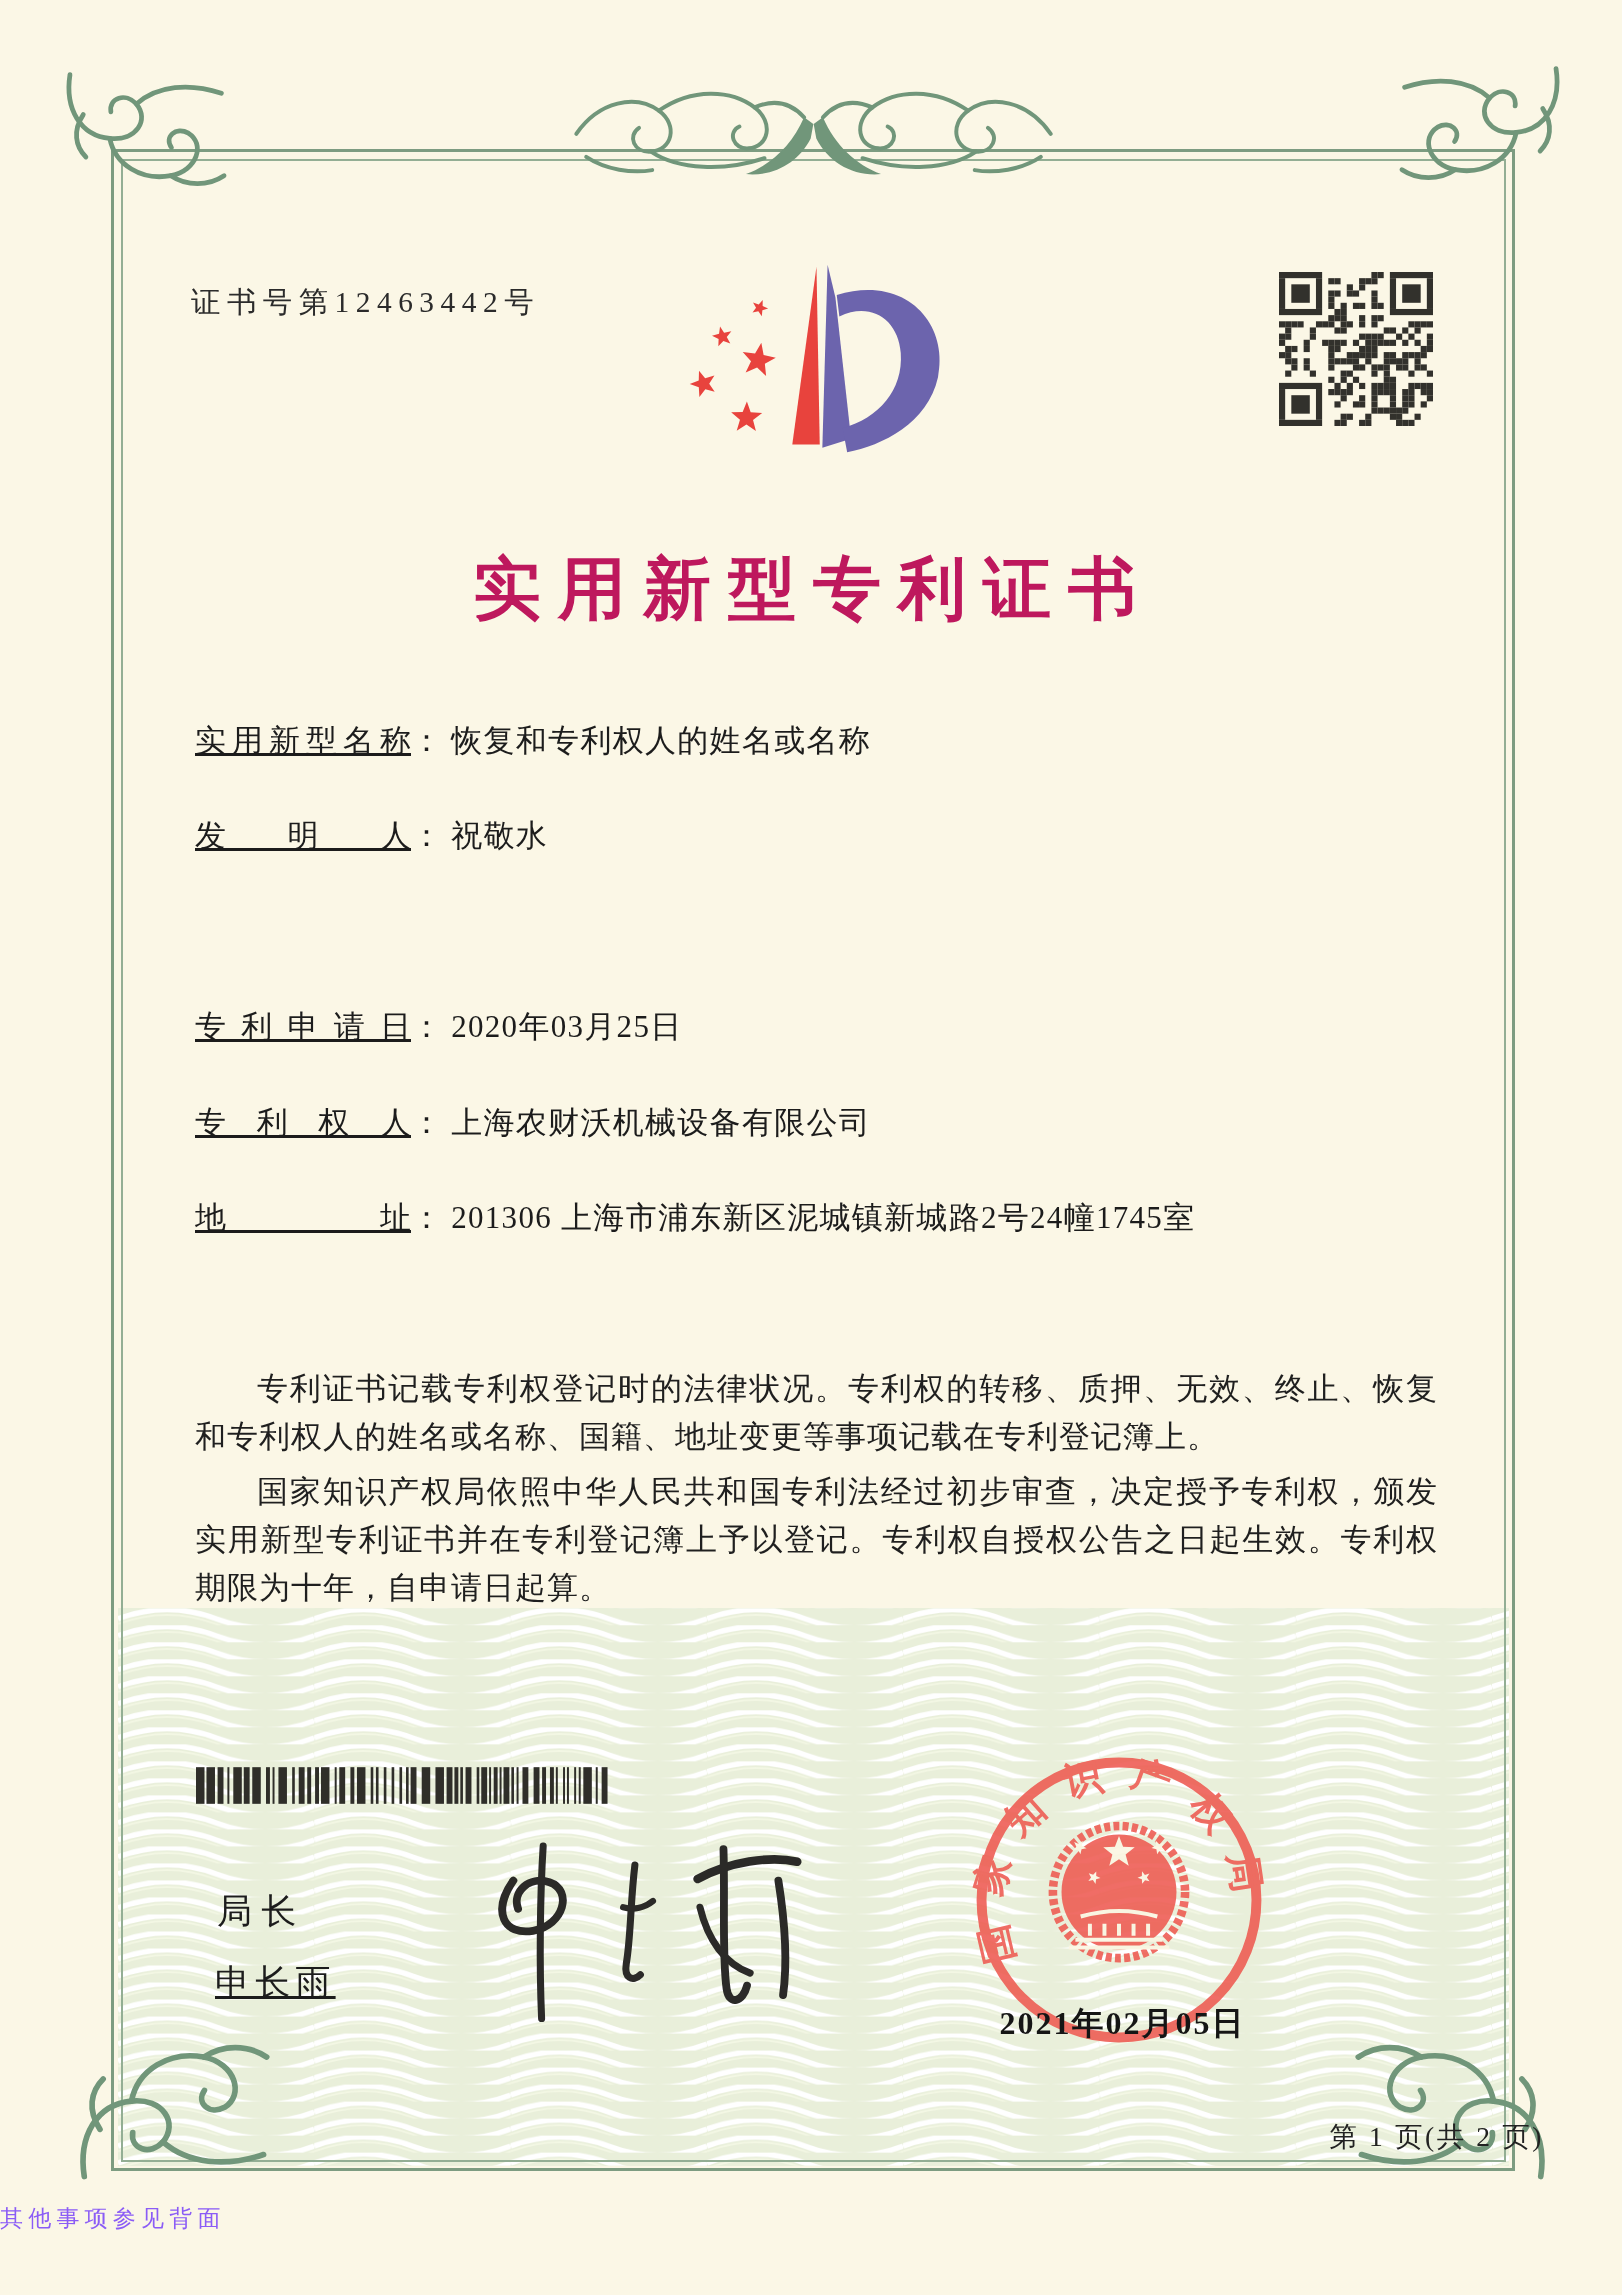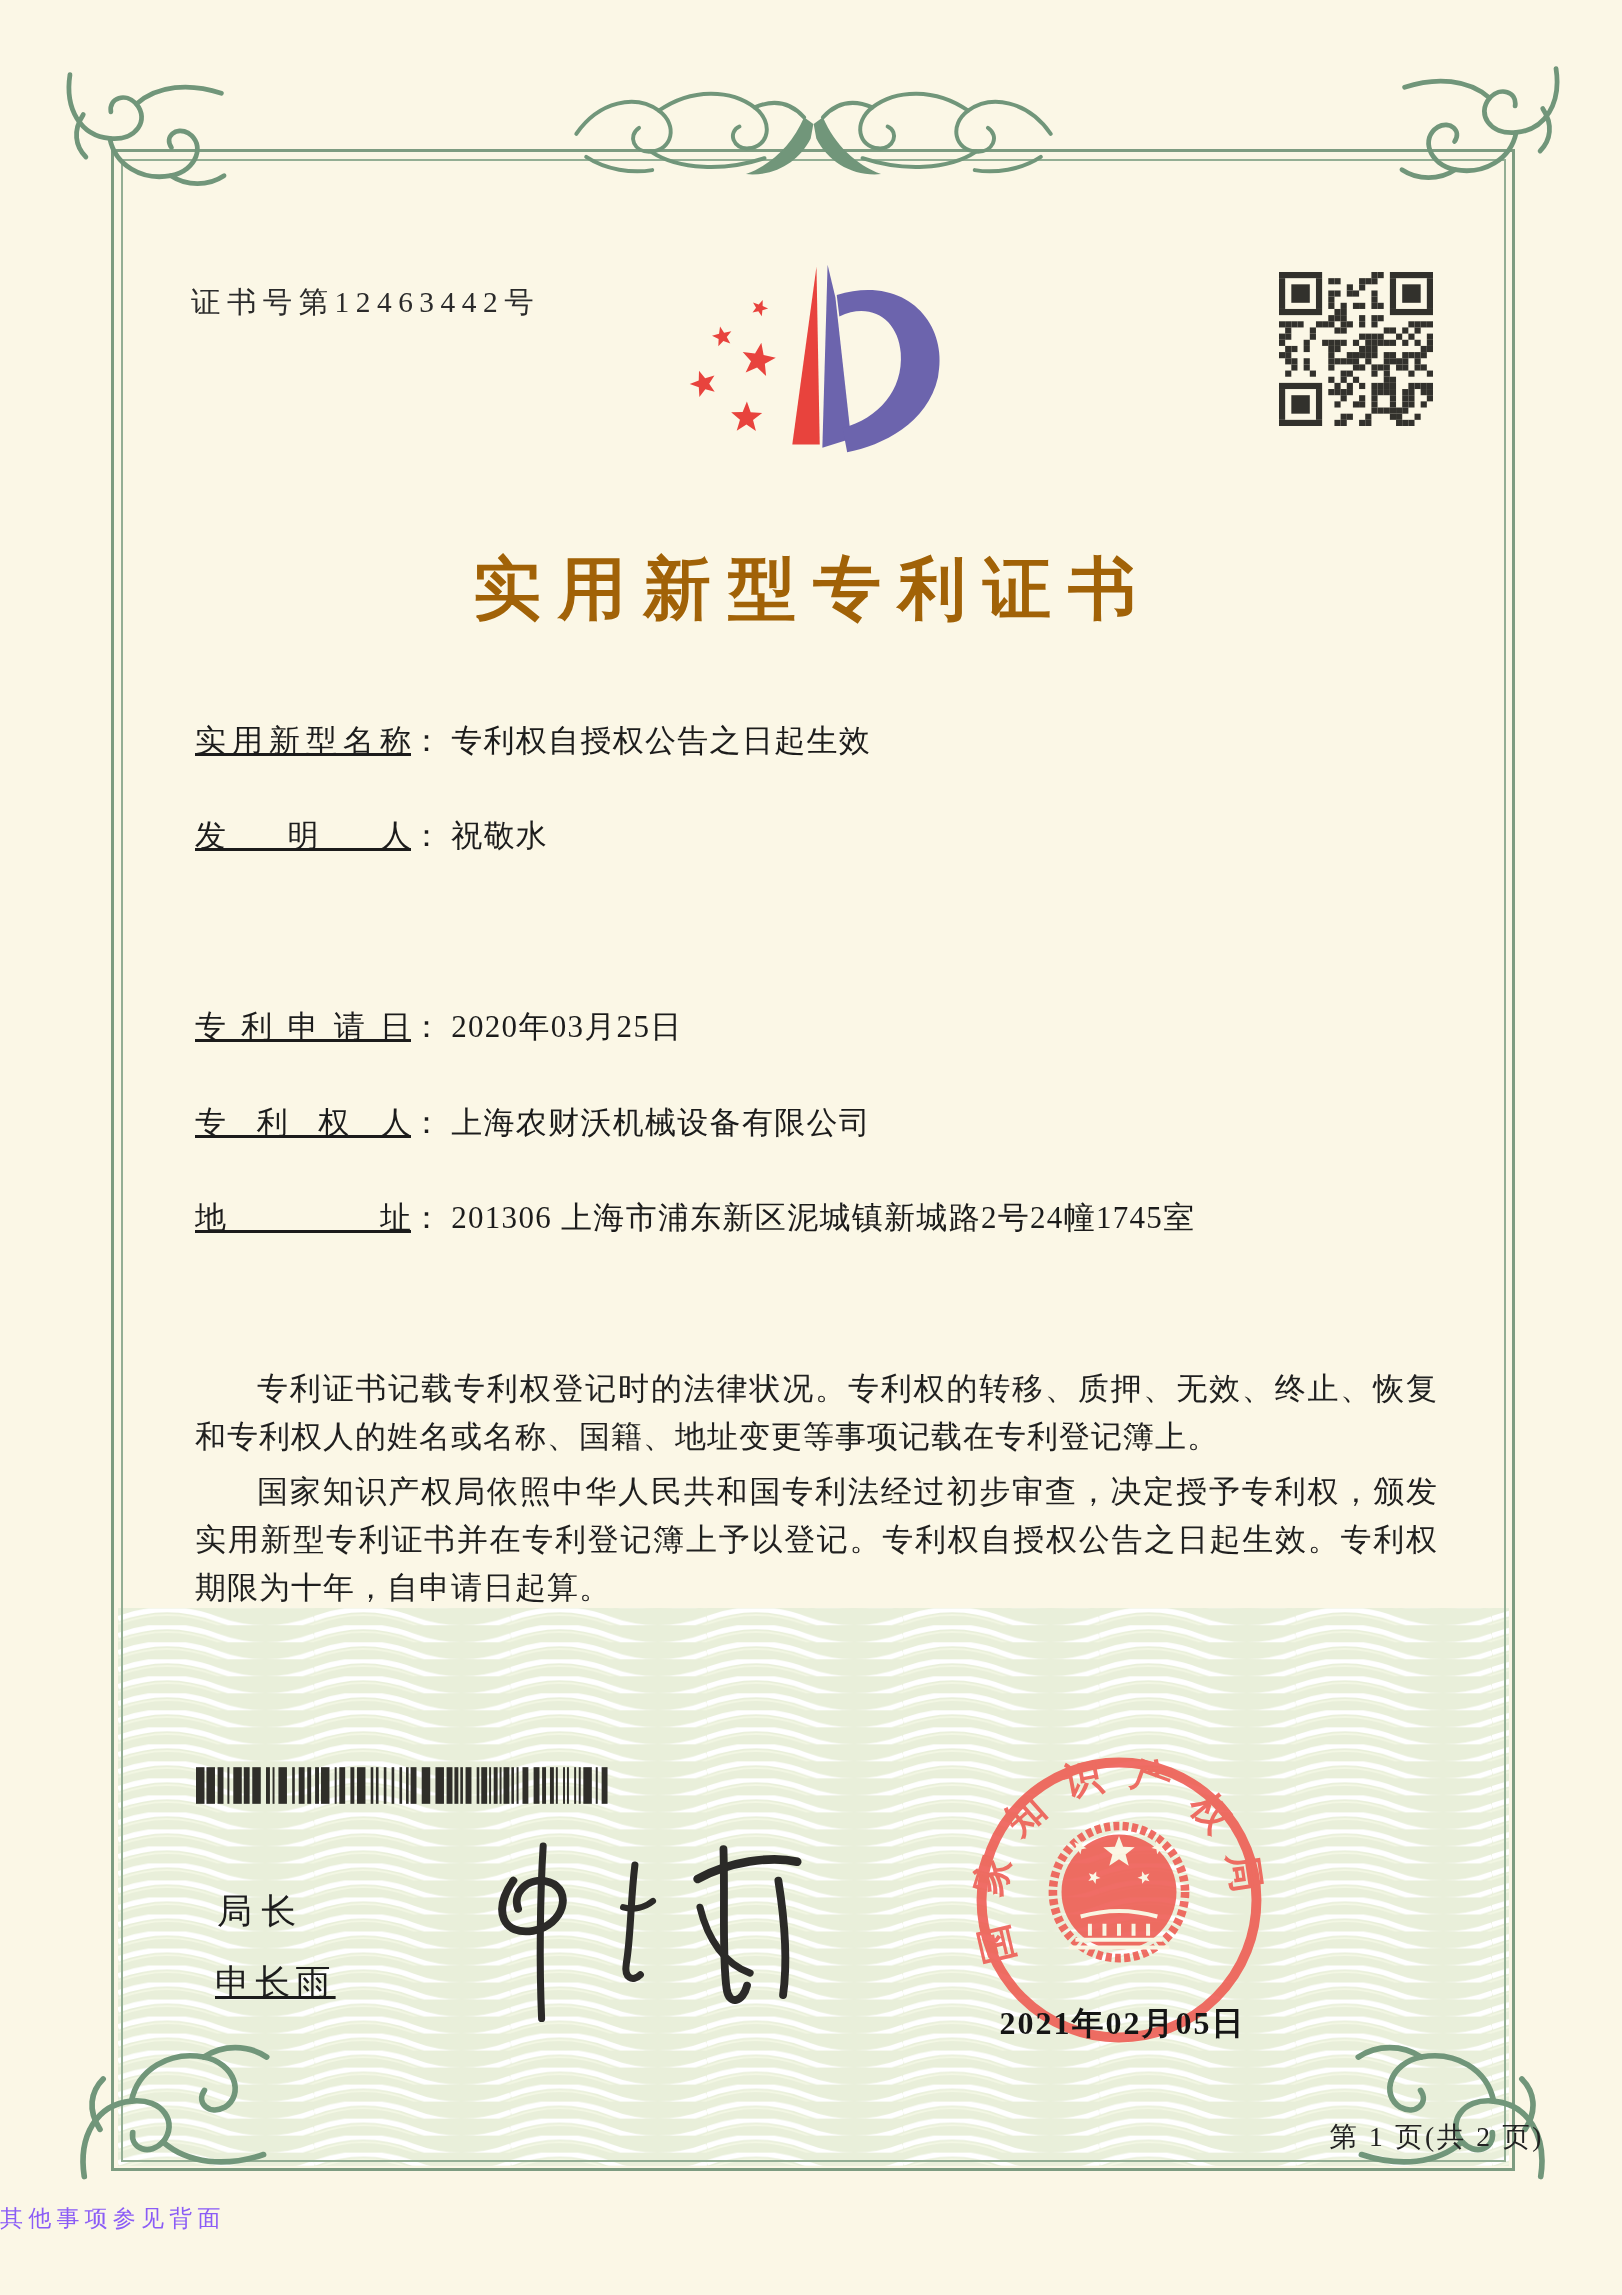--- a/index.html
+++ b/index.html
@@ -26,21 +26,21 @@
   
   .orn{position:absolute;z-index:3;pointer-events:none;}
   
   .cert-no{
     position:absolute;left:191px;top:283px;z-index:3;
     font-size:29.4px;letter-spacing:6.5px;color:#2b2b2b;
   }
   .title{
     position:absolute;left:111px;top:544px;width:1404px;z-index:3;
     text-align:center;font-size:68px;font-weight:bold;
-    letter-spacing:17px;color:#a16207;
+    letter-spacing:17px;color:#be185d;
   }
   .field{position:absolute;left:195px;z-index:3;font-size:31px;white-space:nowrap;}
   .flabel{
     display:inline-block;width:216px;
     text-align:justify;text-align-last:justify;
     vertical-align:top;
     text-decoration:underline;
   }
   .flabel2{width:208px;}
   .fcolon{display:inline-block;vertical-align:top;}
@@ -371,21 +371,21 @@
       <rect x="122.2" y="225.6" width="9.4" height="9.4" fill="#32312c"></rect>
       <rect x="131.6" y="225.6" width="9.4" height="9.4" fill="#32312c"></rect>
       <rect x="178.6" y="225.6" width="9.4" height="9.4" fill="#32312c"></rect>
       <rect x="188.0" y="225.6" width="9.4" height="9.4" fill="#32312c"></rect>
       <rect x="197.4" y="225.6" width="9.4" height="9.4" fill="#32312c"></rect>
     </svg>
 
   <div class="title">实用新型专利证书</div>
 
   <div class="field" style="top:720px">
-    <span class="flabel">实用新型名称</span><span class="fcolon">：</span><span class="fvalue">专利权自授权公告之日起生效</span>
+    <span class="flabel">实用新型名称</span><span class="fcolon">：</span><span class="fvalue">恢复和专利权人的姓名或名称</span>
   </div>
   <div class="field" style="top:815px">
     <span class="flabel">发明人</span><span class="fcolon">：</span><span class="fvalue">祝敬水</span>
   </div>
   <div class="field" style="top:1006px">
     <span class="flabel">专利申请日</span><span class="fcolon">：</span><span class="fvalue">2020年03月25日</span>
   </div>
   <div class="field" style="top:1102px">
     <span class="flabel">专利权人</span><span class="fcolon">：</span><span class="fvalue">上海农财沃机械设备有限公司</span>
   </div>

